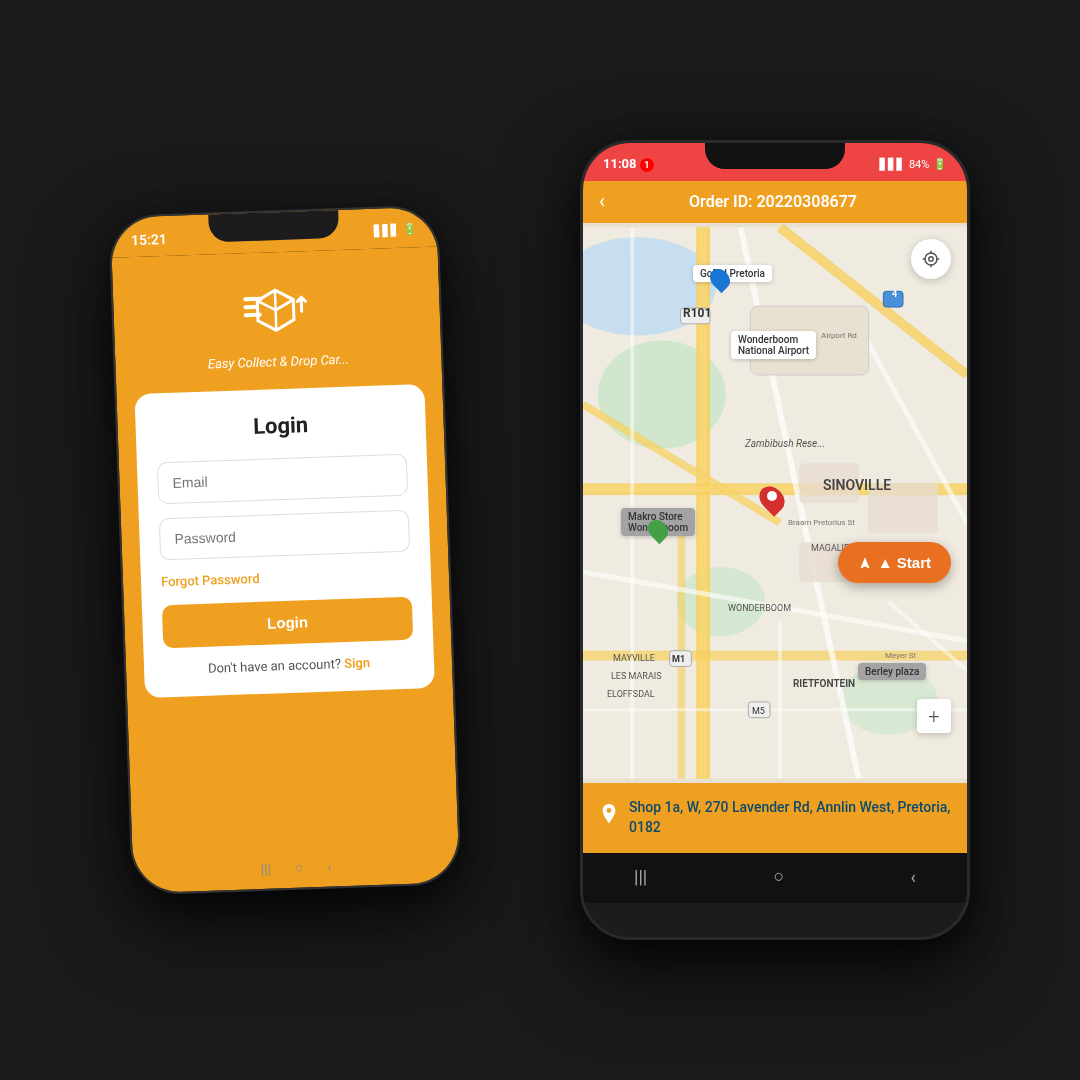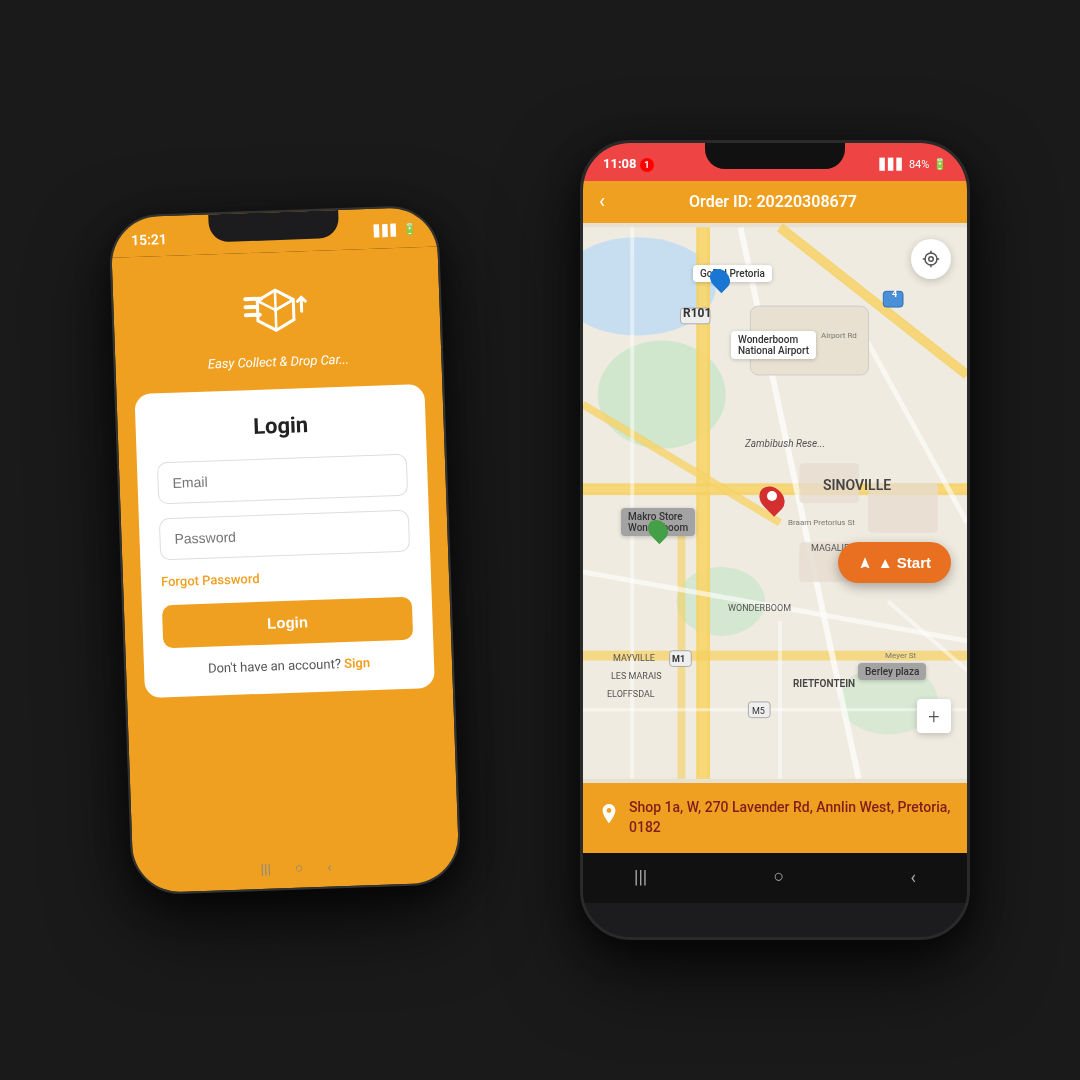--- a/index.html
+++ b/index.html
@@ -364,21 +364,21 @@
       min-height: 70px;
     }
 
     .address-pin {
       color: white;
       font-size: 22px;
       flex-shrink: 0;
     }
 
     .address-text {
-      color: #7f1d1d;
+      color: #0c4a6e;
       font-size: 14px;
       font-weight: 500;
       line-height: 1.4;
     }
 
     .phone-right .phone-bottom-bar {
       background: #1c1c1e;
       padding: 10px 0 15px;
       display: flex;
       justify-content: space-around;

